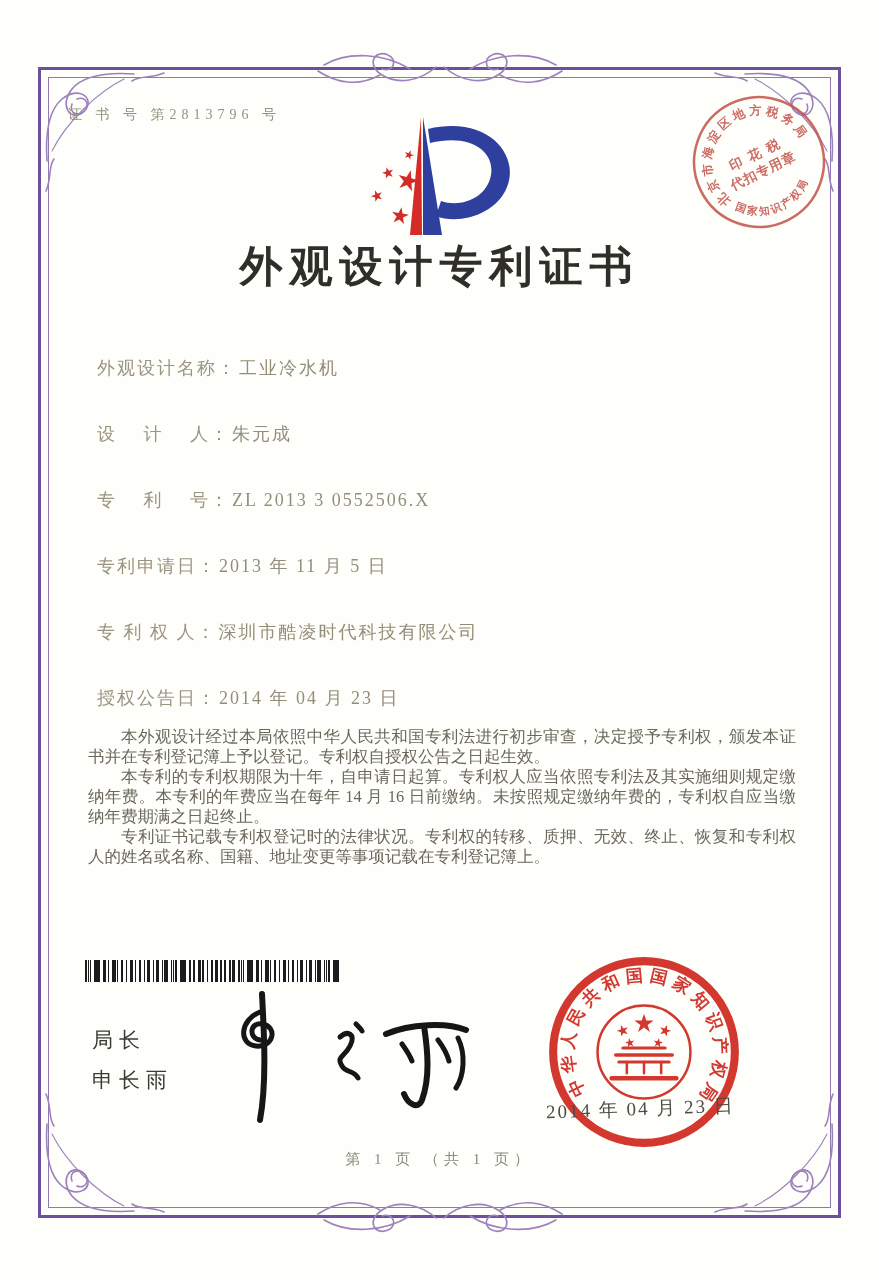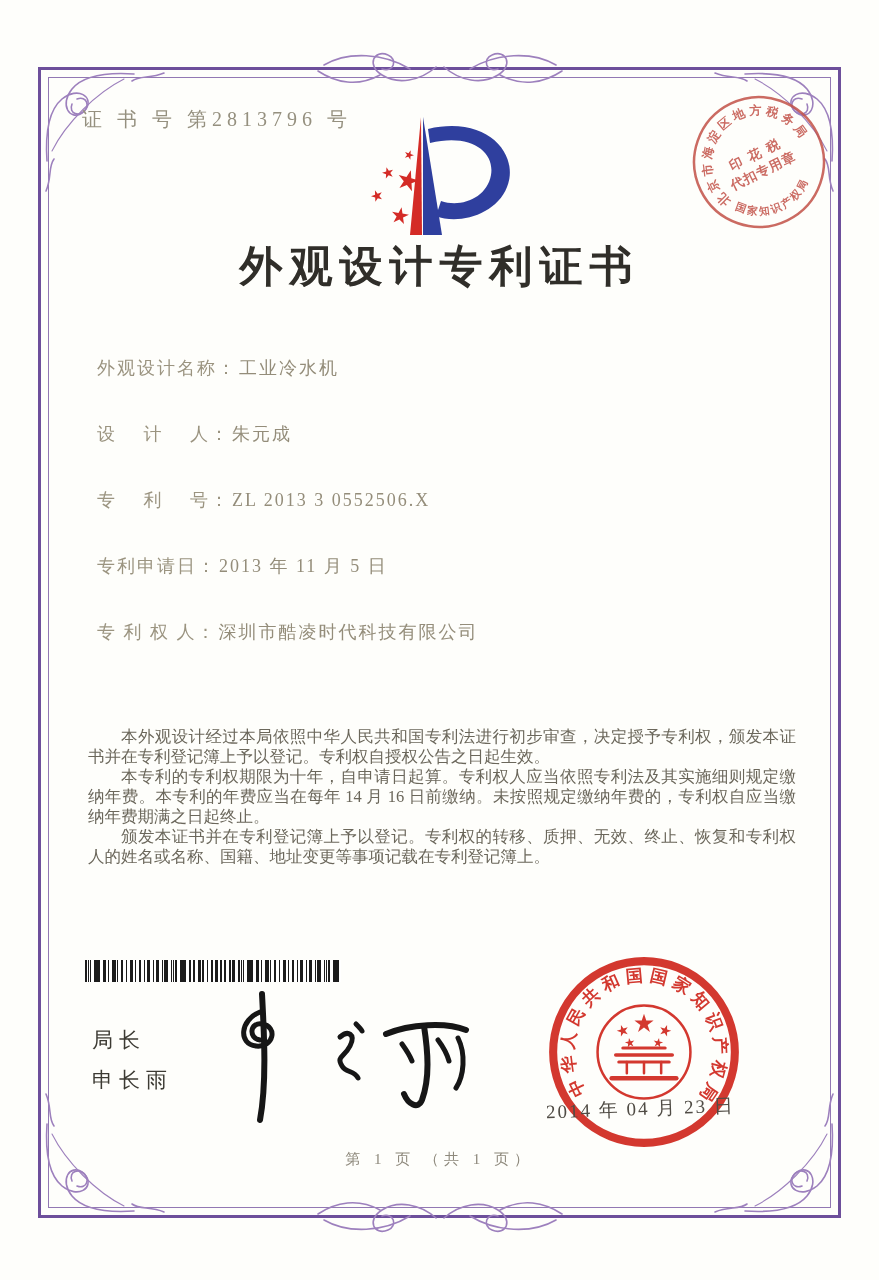--- a/index.html
+++ b/index.html
@@ -3,21 +3,21 @@
 <meta charset="utf-8">
 <style>
   html,body{margin:0;padding:0;background:#e8e8e8;}
   .page{
     position:relative;width:879px;height:1280px;background:#fefefb;
     font-family:"Liberation Serif","DejaVu Serif",serif;overflow:hidden;
   }
   .frame-outer{position:absolute;left:38px;top:67px;right:38px;bottom:62px;border:3px solid #6d4f9b;}
   .frame-inner{position:absolute;left:48px;top:77px;right:48px;bottom:72px;border:1px solid #9278b3;}
   .ornaments{position:absolute;left:0;top:0;width:879px;height:1280px;pointer-events:none;}
-  .cert-no{position:absolute;left:82px;top:106px;font-size:20px;letter-spacing:5px;color:#95907f;}
+  .cert-no{position:absolute;left:68px;top:106px;font-size:14px;letter-spacing:5px;color:#95907f;}
   .logo{position:absolute;left:330px;top:112px;width:220px;height:130px;}
   .title{position:absolute;left:0;top:238px;width:879px;text-align:center;font-size:43px;
          font-weight:700;letter-spacing:7px;color:#302e29;}
   .fields{position:absolute;left:97px;top:356px;width:640px;}
   .field-row{height:22px;margin-bottom:44px;font-size:18px;color:#9b9480;letter-spacing:2px;white-space:nowrap;}
   .field-row .val{margin-left:2px;color:#948d7a;}
   .paras{position:absolute;left:88px;top:727px;width:708px;font-size:16.5px;line-height:20px;
          color:#6b675b;text-align:justify;}
   .paras p{margin:0;text-indent:2em;}
   .barcode{position:absolute;left:85px;top:960px;width:256px;height:22px;background-color:#fff;
@@ -99,26 +99,29 @@
     </div>
     <div class="field-row">
       <span>专　 利　 号：</span><span class="val">ZL 2013 3 0552506.X</span>
     </div>
     <div class="field-row">
       <span>专利申请日：</span><span class="val">2013 年 11 月 5 日</span>
     </div>
     <div class="field-row">
       <span>专 利 权 人：</span><span class="val">深圳市酷凌时代科技有限公司</span>
     </div>
+    <div class="field-row">
+      <span>授权公告日：</span><span class="val">2014 年 04 月 23 日</span>
+    </div>
   </div>
 
   <div class="paras">
     <p>本外观设计经过本局依照中华人民共和国专利法进行初步审查，决定授予专利权，颁发本证书并在专利登记簿上予以登记。专利权自授权公告之日起生效。</p>
     <p>本专利的专利权期限为十年，自申请日起算。专利权人应当依照专利法及其实施细则规定缴纳年费。本专利的年费应当在每年 14 月 16 日前缴纳。未按照规定缴纳年费的，专利权自应当缴纳年费期满之日起终止。</p>
-    <p>颁发本证书并在专利登记簿上予以登记。专利权的转移、质押、无效、终止、恢复和专利权人的姓名或名称、国籍、地址变更等事项记载在专利登记簿上。</p>
+    <p>专利证书记载专利权登记时的法律状况。专利权的转移、质押、无效、终止、恢复和专利权人的姓名或名称、国籍、地址变更等事项记载在专利登记簿上。</p>
   </div>
 
   <div class="barcode"></div>
 
   <div class="signer-title">局长</div>
   <div class="signer-name">申长雨</div>
 
   <svg class="signature" viewBox="0 0 290 145">
     <g fill="none" stroke="#161616" stroke-width="5" stroke-linecap="round">
       <path d="M70,30 C50,38 48,62 66,64 C84,66 88,44 72,42 C60,40 58,56 70,58"></path>

